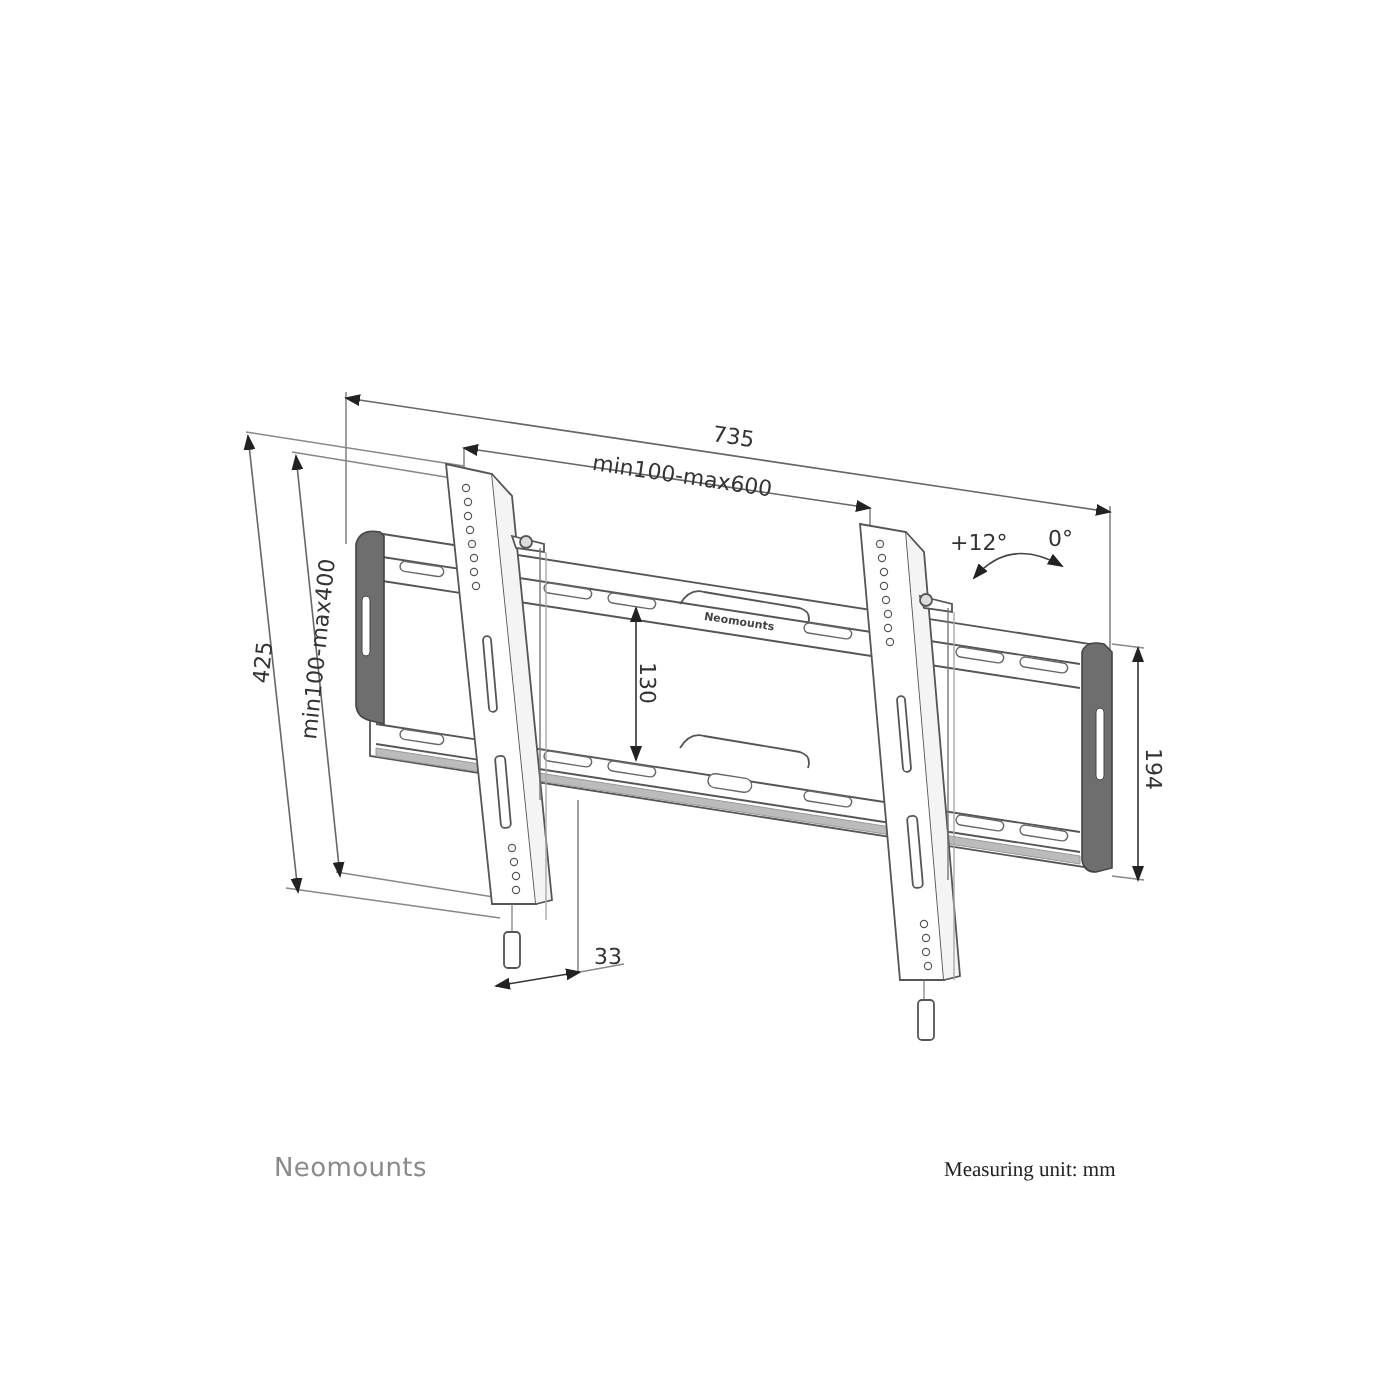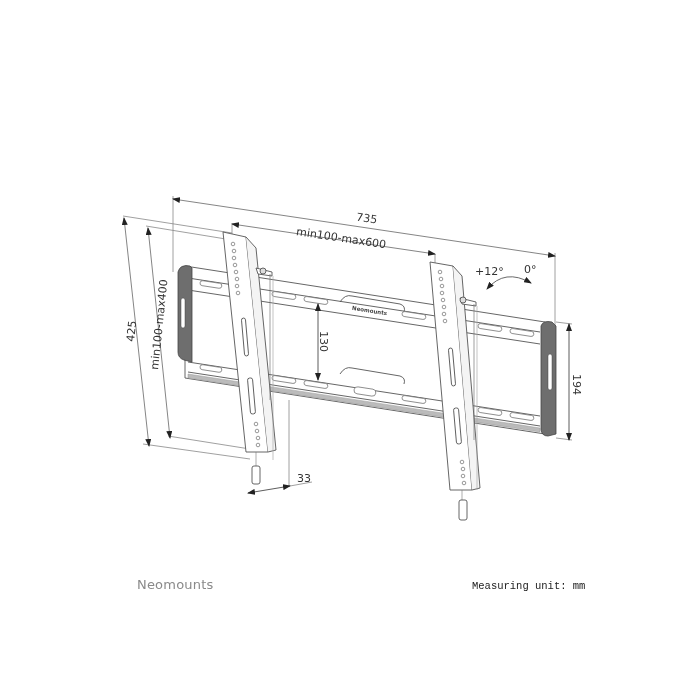--- a/index.html
+++ b/index.html
@@ -1,20 +1,20 @@
 <!DOCTYPE html>
 <html><head>
   <meta charset="utf-8">
   <style>
     html, body { margin:0; padding:0; background:#ffffff; }
     body { width:700px; height:700px; position:relative; overflow:hidden; font-family:"DejaVu Sans", sans-serif; }
     #drawing { position:absolute; left:0; top:0; width:700px; height:700px; }
     .dim-text { font-family:"DejaVu Sans", sans-serif; font-size:11px; fill:#333; }
     .brand-footer { position:absolute; left:137px; top:577px; font-family:"DejaVu Sans", sans-serif; font-size:13px; color:#8a8a8a; letter-spacing:0.2px; }
-    .unit-footer { position:absolute; left:472px; top:580px; font-family:Liberation Mono, monospace; font-size:10.5px; color:#222; }
+    .unit-footer { position:absolute; left:472px; top:580px; font-family:Liberation Serif, serif; font-size:10.5px; color:#222; }
   </style>
 </head>
 <body>
 
 <svg id="drawing" viewBox="0 0 700 700" xmlns="http://www.w3.org/2000/svg">
   <defs>
     <marker id="arr" markerWidth="8" markerHeight="6" refX="7" refY="3" orient="auto" markerUnits="userSpaceOnUse">
       <path d="M0,0 L8,3 L0,6 z" fill="#222"></path>
     </marker>
     <marker id="arrS" markerWidth="8" markerHeight="6" refX="1" refY="3" orient="auto" markerUnits="userSpaceOnUse">

